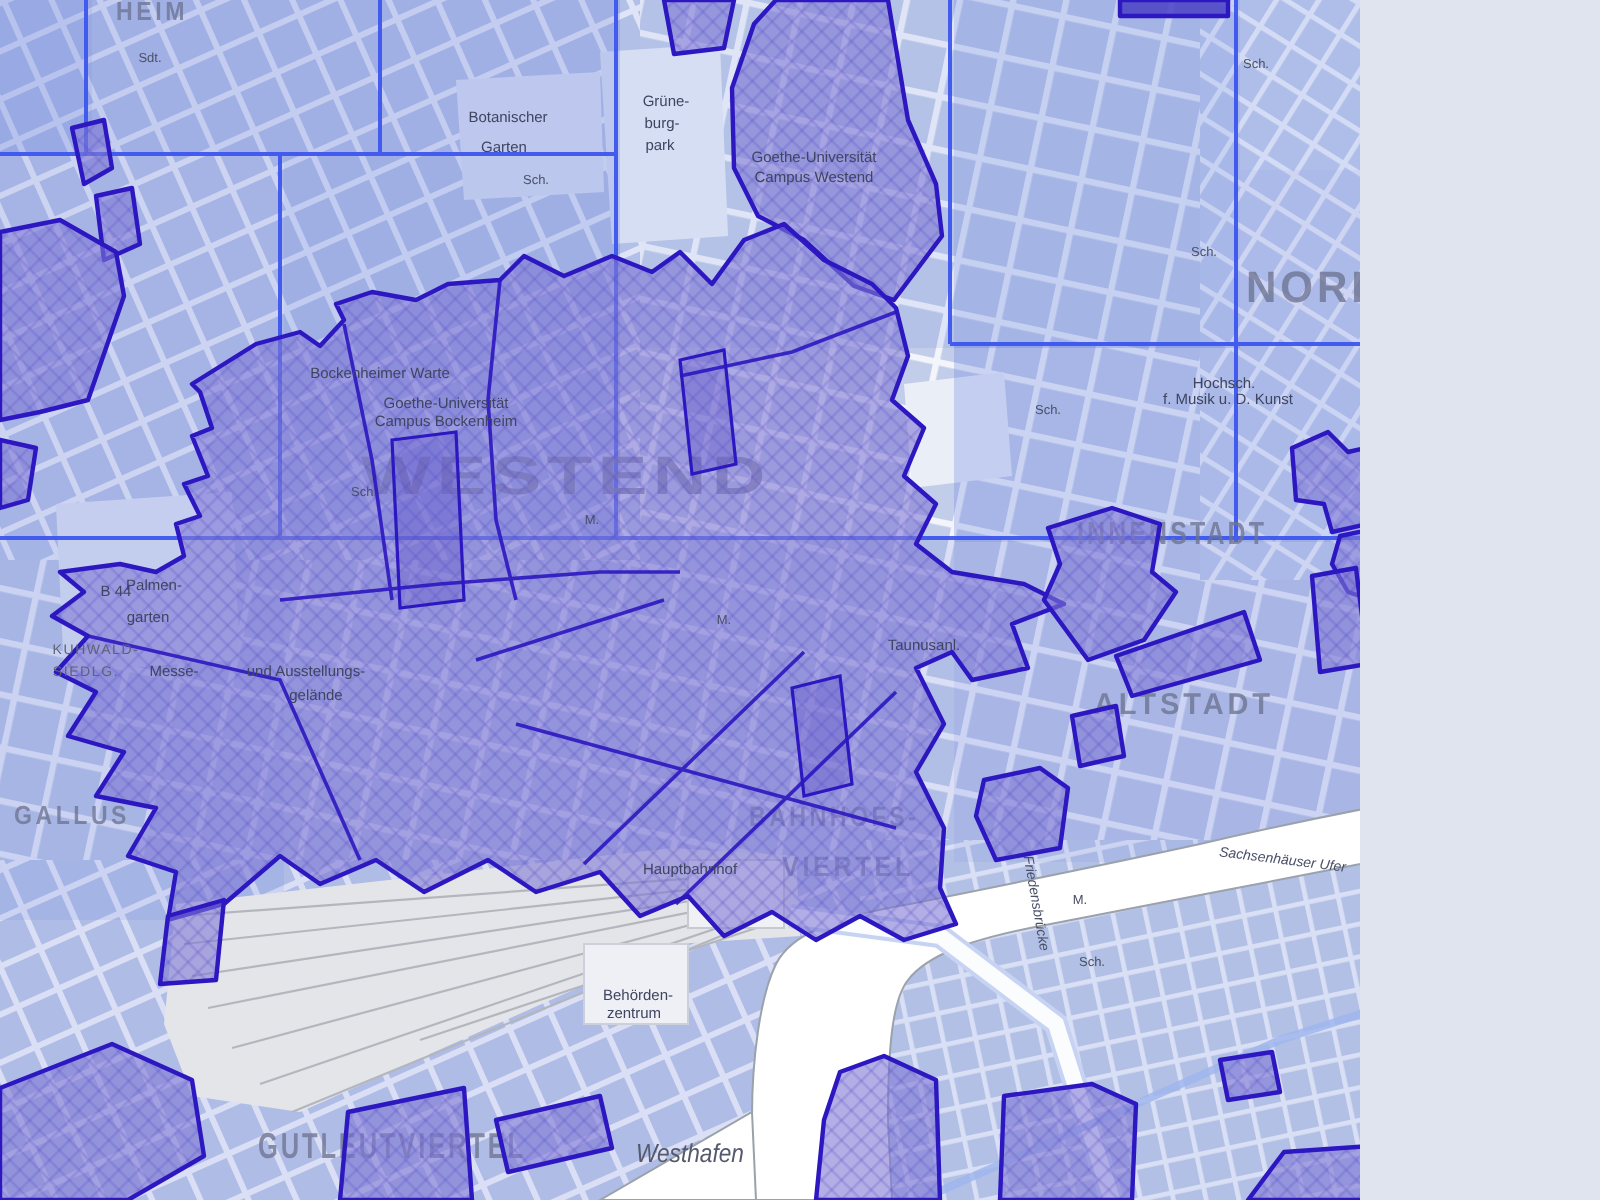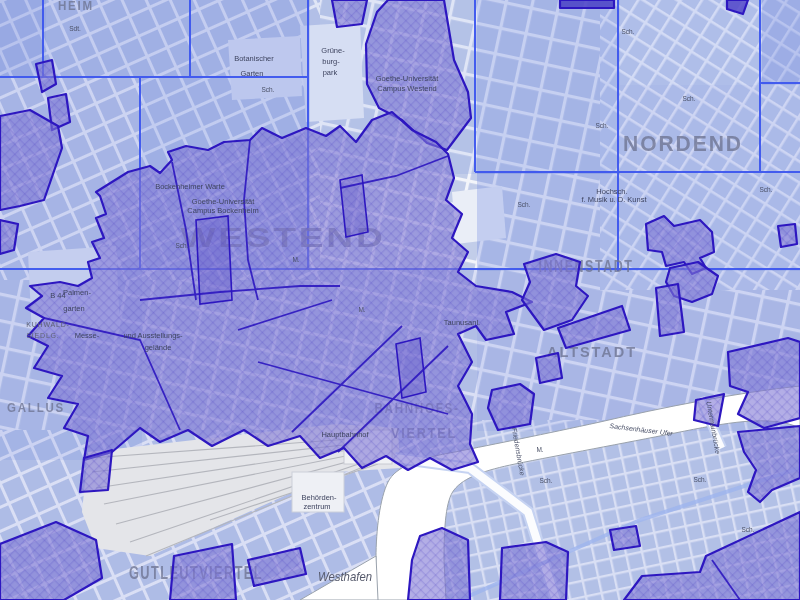--- a/index.html
+++ b/index.html
@@ -1,16 +1,16 @@
 <!DOCTYPE html>
 <html><head>
 <meta charset="utf-8">
 <style>
   html,body{margin:0;padding:0;background:#dfe4ef;}
-  #stage{position:relative;width:800px;height:600px;overflow:hidden;}
+  #stage{position:relative;width:680px;height:600px;overflow:hidden;}
   svg{display:block;}
   text{font-family:"Liberation Sans",sans-serif;}
   .district{font-weight:700;fill:#6e7492;opacity:.78;letter-spacing:2px;}
   .place{fill:#3f4560;font-size:7.5px;}
   .place-caps{fill:#5f6375;font-size:7px;letter-spacing:.8px;}
   .street{fill:#4a5068;font-size:7px;font-style:italic;}
   .marker{fill:#4a5066;font-size:6.5px;}
   .italic{font-style:italic;fill:#55596b;}
   text{text-anchor:middle;}
 </style>

